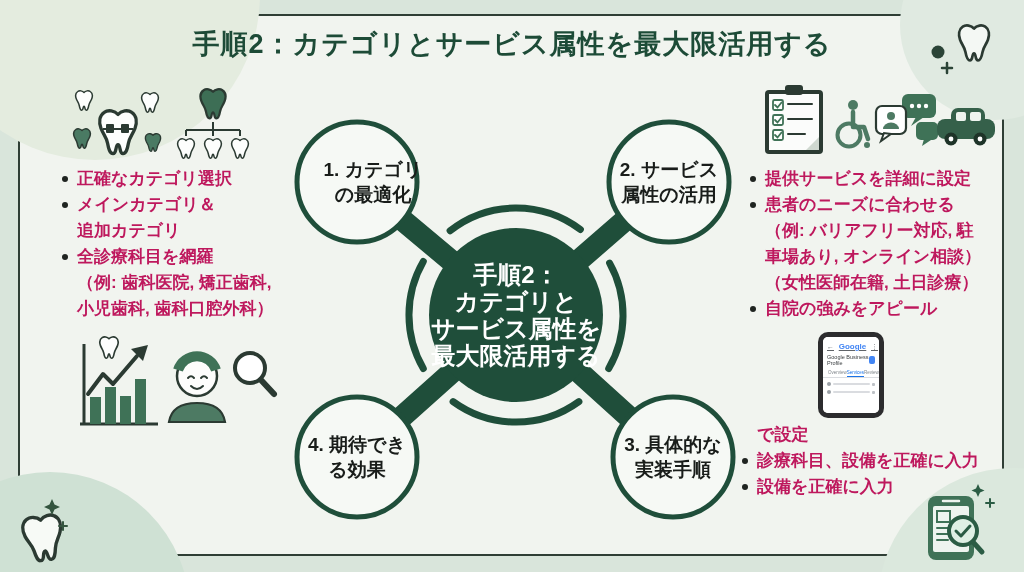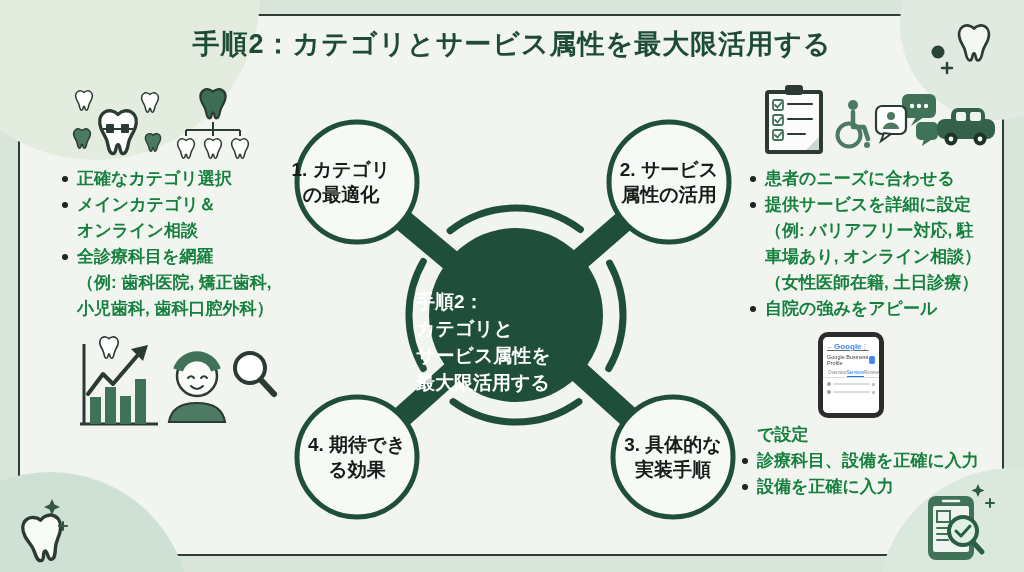--- a/index.html
+++ b/index.html
@@ -12,40 +12,40 @@
   .b-tl{left:-70px;top:-170px;width:330px;height:330px;background:#e4ecdf;}
   .b-tr{left:900px;top:-70px;width:190px;height:190px;background:#e0eae1;}
   .b-br{left:878px;top:468px;width:270px;height:270px;background:#dbe8dd;}
   .b-bl{left:-90px;top:472px;width:280px;height:280px;background:#cfe1d4;}
   
   .title{position:absolute;left:0;top:26px;width:1024px;text-align:center;z-index:5;
          font-size:27px;font-weight:700;color:#1d4b37;letter-spacing:1px;}
   
   svg.layer{position:absolute;left:0;top:0;z-index:4;}
   
-  .ctrtext{position:absolute;left:416px;top:261px;width:200px;text-align:left;z-index:6;
-           color:#ffffff;font-size:19px;font-weight:700;line-height:27px;margin-top:27px;}
+  .ctrtext{position:absolute;left:416px;top:261px;width:200px;text-align:center;z-index:6;
+           color:#ffffff;font-size:24px;font-weight:700;line-height:27px;}
   .nodelabel{position:absolute;width:150px;text-align:center;z-index:6;
              color:#191d1a;font-size:19px;font-weight:700;line-height:25px;}
-  #nl1{left:266px;top:157px;} #nl2{left:594px;top:157px;}
+  #nl1{left:298px;top:157px;} #nl2{left:594px;top:157px;}
   #nl4{left:282px;top:432px;} #nl3{left:598px;top:432px;}
   
   .textblock{position:absolute;z-index:6;}
   .ln{display:flex;align-items:flex-start;font-size:17px;font-weight:700;
-      color:#15803d;line-height:26px;white-space:nowrap;}
+      color:#be185d;line-height:26px;white-space:nowrap;}
   .dot{width:6px;height:6px;border-radius:50%;background:#1f2420;margin:10px 9px 0 2px;flex:none;}
   .ln.c{padding-left:17px;}
   #tb-category{left:60px;top:166px;}
   #tb-service{left:748px;top:166px;}
   #tb-effects{left:66px;top:430px;}
   #tb-implementation{left:740px;top:422px;}
   
   .pscreen{position:absolute;left:823px;top:337px;width:56px;height:76px;z-index:7;
            background:#fff;border-radius:5px;overflow:hidden;font-weight:400;}
-  .p-top{display:flex;justify-content:flex-start;align-items:center;padding:5px 1px 1px 4px;
+  .p-top{display:flex;justify-content:space-between;align-items:center;padding:5px 1px 1px 4px;
          font-size:7px;color:#5f6368;text-decoration:underline;}
   .p-logo{color:#4285F4;font-weight:700;font-size:8px;}
   .p-title{display:flex;justify-content:space-between;align-items:center;padding:2px 4px;}
   .p-title .t{font-size:5.5px;color:#3c4043;}
   .p-avatar{width:9px;height:8px;border-radius:2px;background:#4285F4;}
   .p-tabs{display:flex;justify-content:space-between;padding:2px 5px 0 5px;
           font-size:4.5px;color:#80868b;border-bottom:0.5px solid #dadce0;}
   .p-tabs .active{color:#1a73e8;border-bottom:1.5px solid #1a73e8;padding-bottom:1px;}
   .p-row{display:flex;align-items:center;gap:2px;padding:4px 4px 0 4px;}
   .p-ic{width:4px;height:4px;border-radius:50%;background:#9aa0a6;flex:none;}
@@ -265,42 +265,42 @@
   <div class="textblock" id="tb-category">
     <div class="ln b">
         <span class="dot"></span>
         <span>正確なカテゴリ選択</span>
       </div>
     <div class="ln b">
         <span class="dot"></span>
         <span>メインカテゴリ＆</span>
       </div>
     <div class="ln c">
-        <span>オンライン相談</span>
+        <span>追加カテゴリ</span>
       </div>
     <div class="ln b">
         <span class="dot"></span>
         <span>全診療科目を網羅</span>
       </div>
     <div class="ln c">
         <span>（例: 歯科医院, 矯正歯科,</span>
       </div>
     <div class="ln c">
         <span>小児歯科, 歯科口腔外科）</span>
       </div>
   </div>
 
   <div class="textblock" id="tb-service">
     <div class="ln b">
         <span class="dot"></span>
+        <span>提供サービスを詳細に設定</span>
+      </div>
+    <div class="ln b">
+        <span class="dot"></span>
         <span>患者のニーズに合わせる</span>
-      </div>
-    <div class="ln b">
-        <span class="dot"></span>
-        <span>提供サービスを詳細に設定</span>
       </div>
     <div class="ln c">
         <span>（例: バリアフリー対応, 駐</span>
       </div>
     <div class="ln c">
         <span>車場あり, オンライン相談）</span>
       </div>
     <div class="ln c">
         <span>（女性医師在籍, 土日診療）</span>
       </div>

